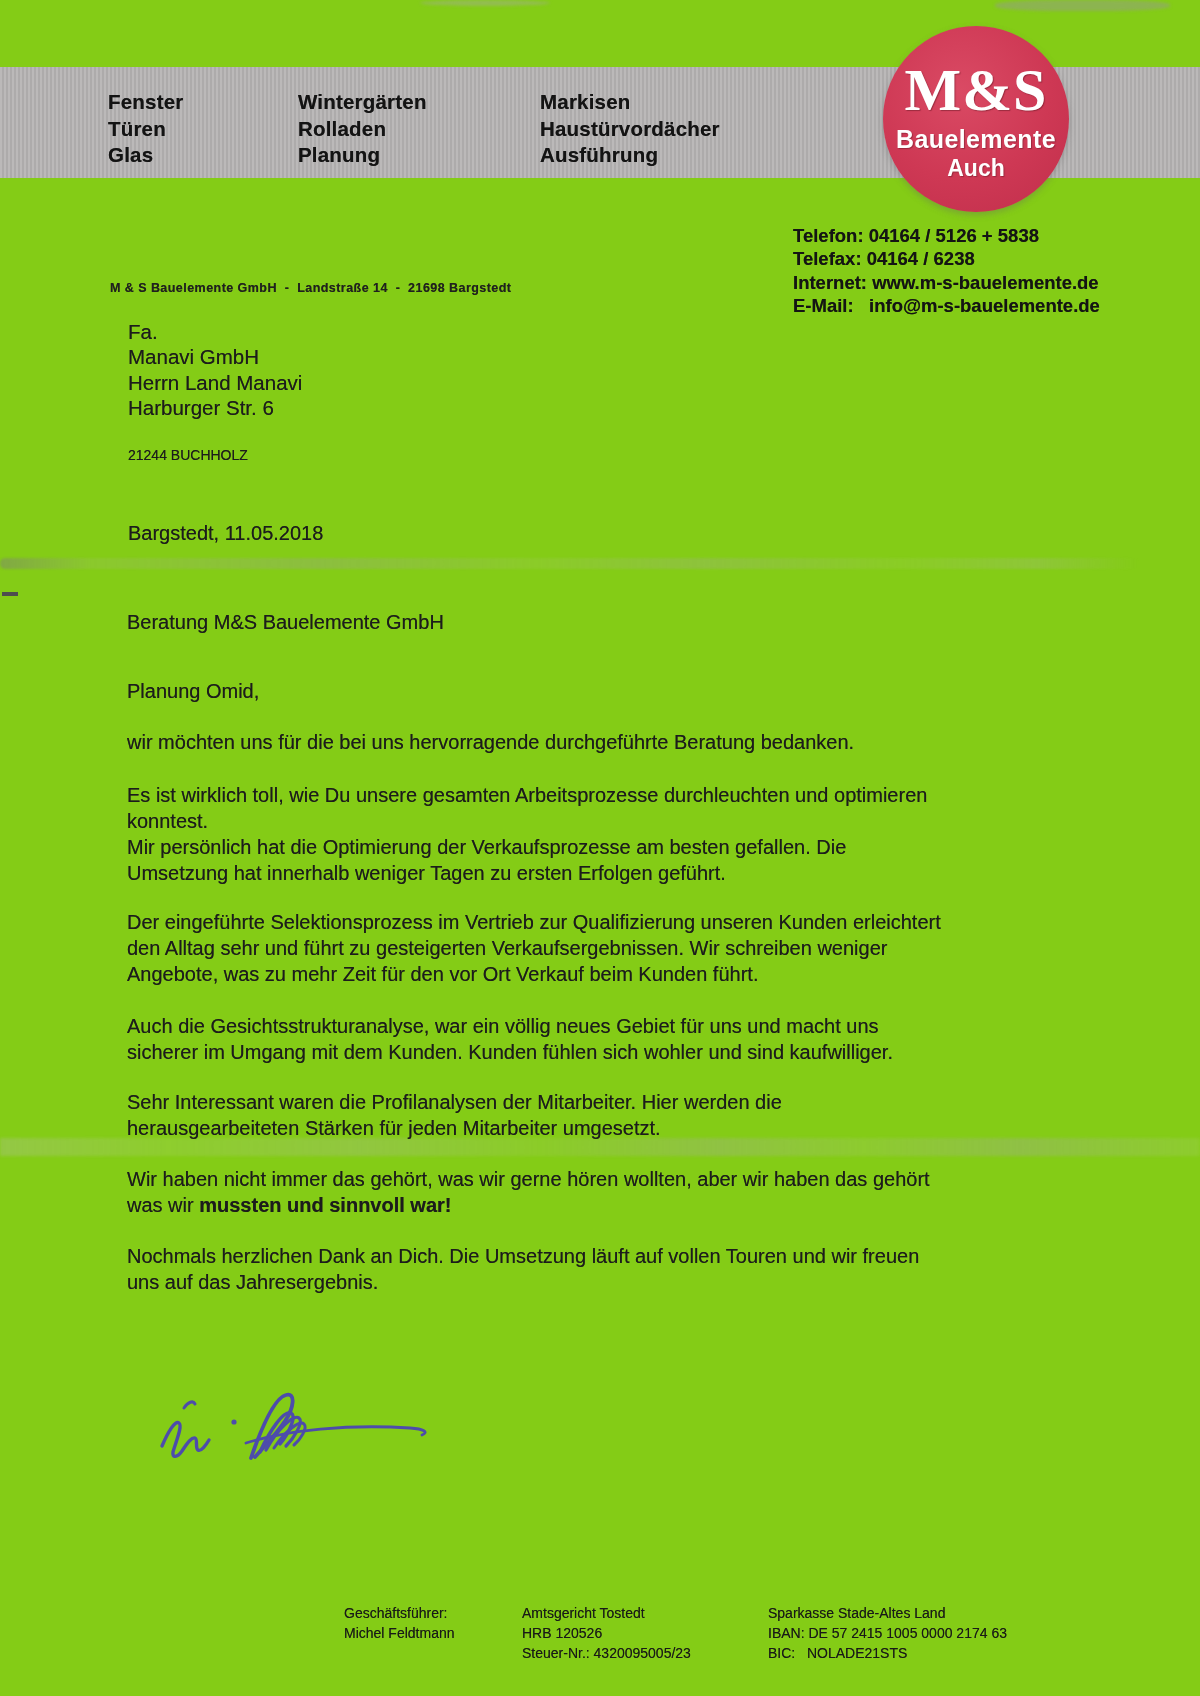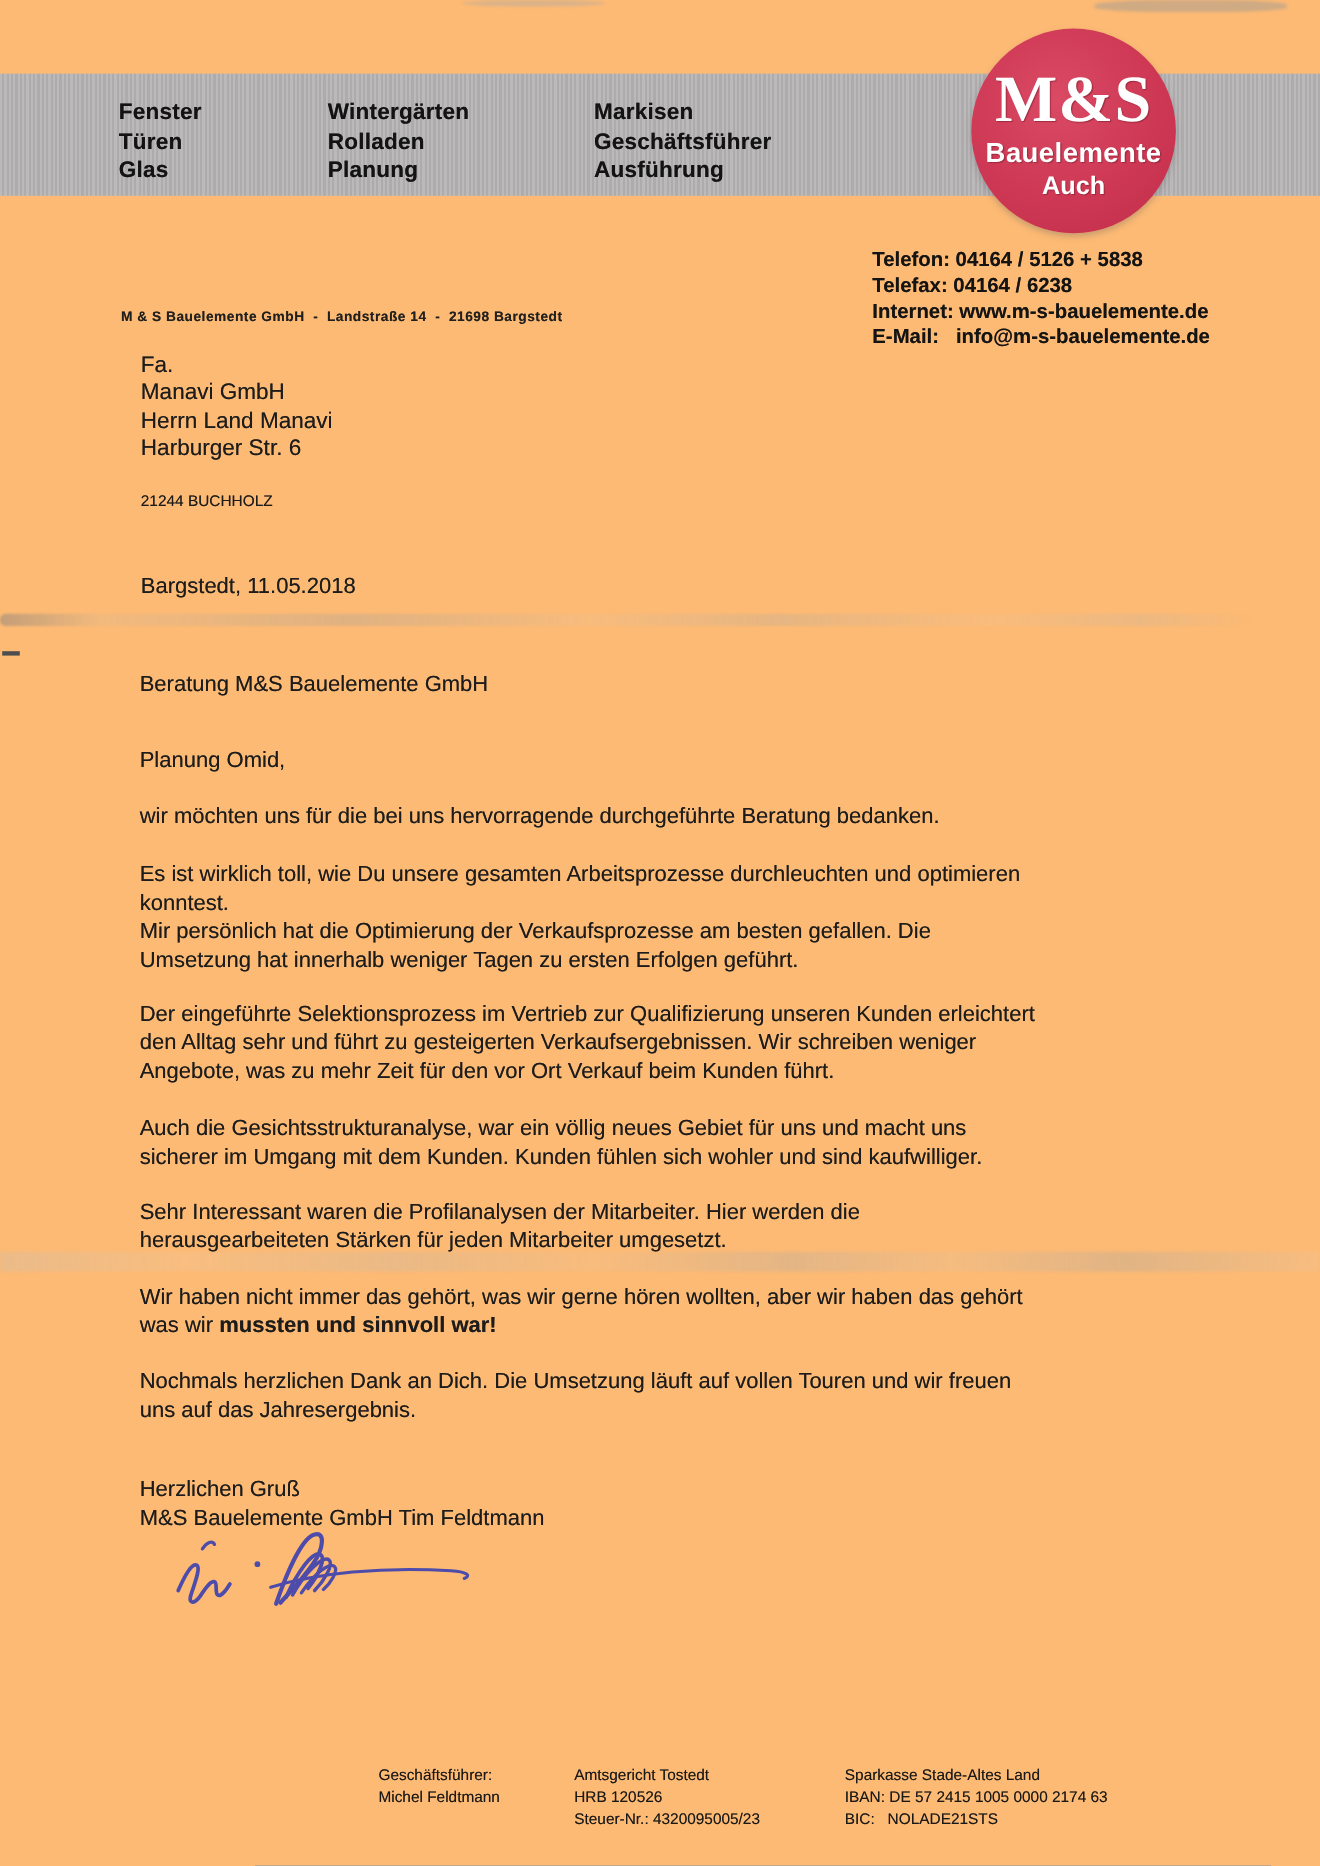--- a/index.html
+++ b/index.html
@@ -1,18 +1,18 @@
 <!DOCTYPE html>
 <html><head>
 <meta charset="utf-8">
 <style>
   html,body{margin:0;padding:0;background:#9a9a9a;}
   .page{
     position:relative;width:1200px;height:1696px;margin:0 auto;
-    background:#fdba74;overflow:hidden;
+    background:#84cc16;overflow:hidden;
     font-family:"Liberation Sans",sans-serif;color:#1c1c1c;
   }
   
   .band{
     position:absolute;left:0;top:67px;width:1200px;height:111px;
     background-color:#b6b4b4;
     background-image:repeating-linear-gradient(90deg,rgba(255,255,255,.07) 0 2px,rgba(0,0,0,.05) 2px 4px);
   }
   .band-col{position:absolute;top:22px;font-weight:bold;font-size:20.5px;line-height:26.5px;color:#131313;letter-spacing:.2px;text-shadow:0 0 .5px rgba(0,0,0,.55);}
   .band-col-1{left:108px;}
@@ -88,21 +88,21 @@
       <div>Türen</div>
       <div>Glas</div>
     </div>
     <div class="band-col band-col-2">
       <div>Wintergärten</div>
       <div>Rolladen</div>
       <div>Planung</div>
     </div>
     <div class="band-col band-col-3">
       <div>Markisen</div>
-      <div>Geschäftsführer</div>
+      <div>Haustürvordächer</div>
       <div>Ausführung</div>
     </div>
   </div>
 
   <div class="logo">
     <div class="logo-ms">M&amp;S</div>
     <div class="logo-bau">Bauelemente</div>
     <div class="logo-gmbh">Auch</div>
   </div>
 
@@ -153,24 +153,20 @@
   </div>
   <div class="para p6 doc-text">
     <div>Wir haben nicht immer das gehört, was wir gerne hören wollten, aber wir haben das gehört</div>
     <div><span>was wir </span><span class="bold">mussten und sinnvoll war!</span></div>
   </div>
   <div class="para p7 doc-text">
     <div>Nochmals herzlichen Dank an Dich. Die Umsetzung läuft auf vollen Touren und wir freuen</div>
     <div>uns auf das Jahresergebnis.</div>
   </div>
 
-  <div class="closing doc-text">
-    <div>Herzlichen Gruß</div>
-    <div>M&amp;S Bauelemente GmbH Tim Feldtmann</div>
-  </div>
 
   <svg class="signature" viewBox="0 0 310 86">
     <g fill="none" stroke-linecap="round" stroke-linejoin="round">
       <path class="ink" stroke-width="3.4" d="M14,58 C20,44 27,32 31,35 C35,38 27,56 25,64 C24,70 29,70 34,63 C40,54 44,49 47,50 C50,51 47,60 50,62 C53,64 58,57 61,52" stroke="#4d4cab"></path>
       <path class="ink" stroke-width="3" d="M36,20 C40,14 45,12 47,16" stroke="#4d4cab"></path>
       <circle class="ink-dot" cx="86" cy="34" r="2.6" stroke="none" fill="#4d4cab"></circle>
       <path class="ink" stroke-width="3.8" d="M103,70 C112,44 126,10 138,7 C148,4 146,20 137,33 C126,49 112,63 107,69" stroke="#4d4cab"></path>
       <path class="ink" stroke-width="3.4" d="M112,64 C122,42 136,22 143,25 C149,28 141,45 132,56" stroke="#4d4cab"></path>
       <path class="ink" stroke-width="3.2" d="M118,62 C130,40 146,26 151,30 C156,34 146,50 138,58" stroke="#4d4cab"></path>
       <path class="ink" stroke-width="3" d="M126,60 C138,42 152,32 156,36 C160,40 152,52 146,57" stroke="#4d4cab"></path>

